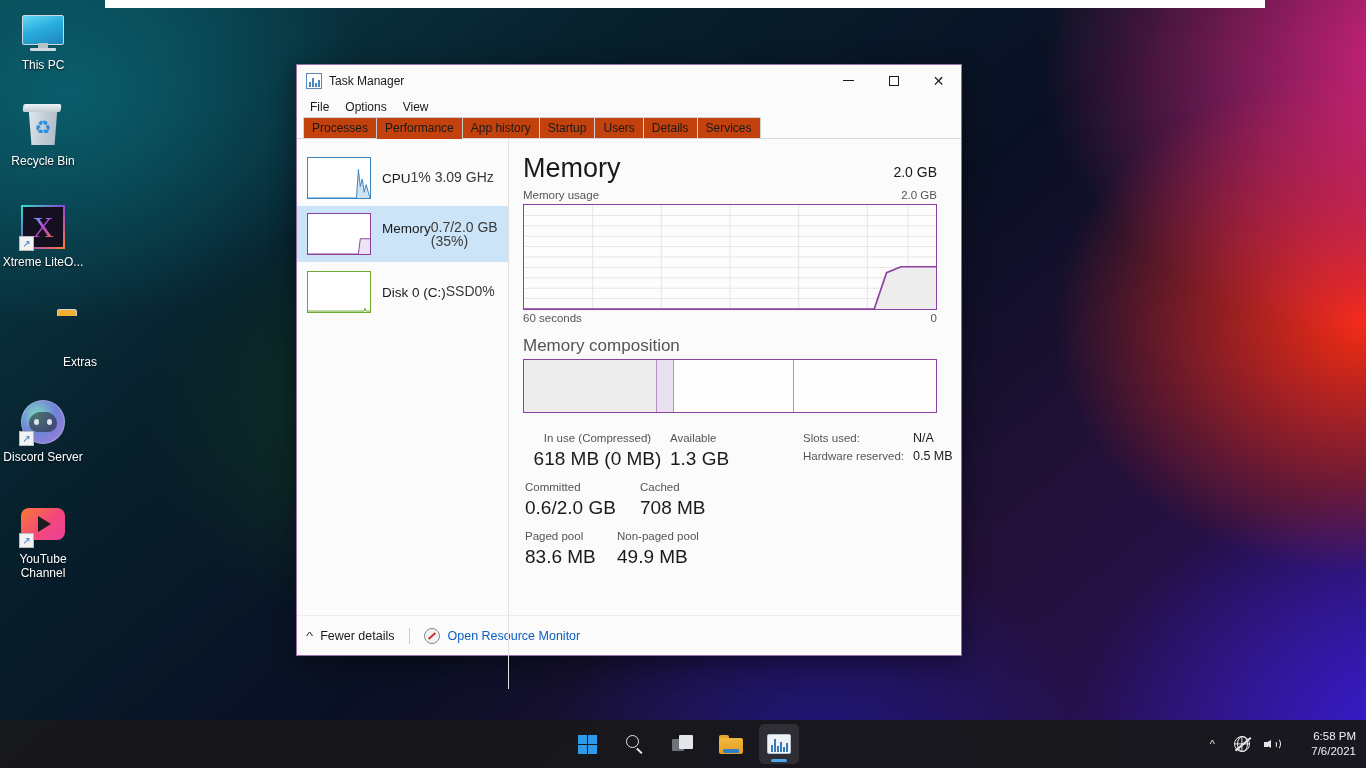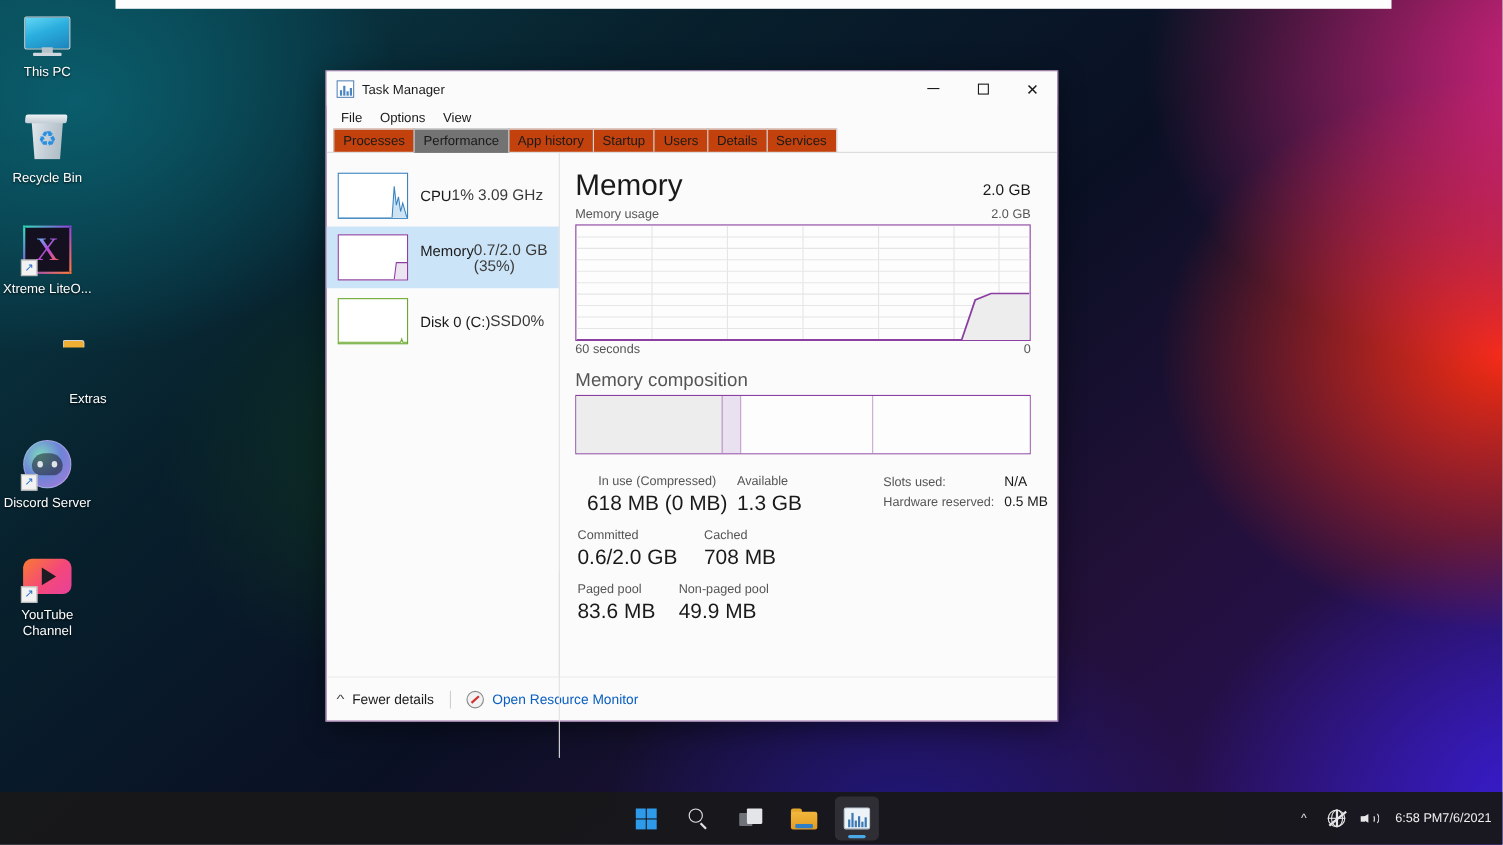--- a/index.html
+++ b/index.html
@@ -189,21 +189,21 @@
     border-bottom: 1px solid #d9d9d9;
   }
   .tab {
     font-size: 12px; color: #1a1a1a;
     padding: 3px 8px 3px 8px; height: 21px;
     border: 1px solid #d3d3d3; border-bottom: none;
     background: #c2410c; margin-right: -1px;
     line-height: 14px;
   }
   .tab.active {
-    background: #737373; border-color: #c9c9c9;
+    background: #c2410c; border-color: #c9c9c9;
     position: relative; z-index: 2; margin-bottom: -1px; height: 22px;
   }
 
   #tm-body { flex: 1 1 auto; display: flex; min-height: 0; position: relative; }
 
   
   #tm-sidebar {
     width: 212px; flex: 0 0 212px; padding-top: 11px;
     border-right: 1px solid #e2e2e2;
   }
@@ -389,22 +389,22 @@
   .ic-speaker .box {
     position: absolute; left: 0; top: 5px; width: 4px; height: 5px; background: #e6e6e6;
   }
   .ic-speaker .w {
     position: absolute; border: 1.3px solid #e6e6e6; border-radius: 50%;
     border-left-color: transparent; border-top-color: transparent; border-bottom-color: transparent;
   }
   .ic-speaker .w1 { left: 8px;  top: 4px;  width: 5px;  height: 7px;  }
   .ic-speaker .w2 { left: 8px;  top: 1.5px;width: 9px;  height: 12px; }
   #tb-clock {
-    display: flex; align-items: flex-end;
-    color: #f0f0f0; font-size: 11.5px; line-height: 15px; margin-left: 8px;
+    display: flex; flex-direction: column; align-items: flex-end;
+    color: #f0f0f0; font-size: 11.5px; line-height: 15px; margin-left: 24px;
   }
 </style>
 </head>
 <body>
 
 <div id="desktop">
 
   <div id="bg-window-strip"></div>
 
   <div class="desk-icon" style="left:0px; top:6px;">

